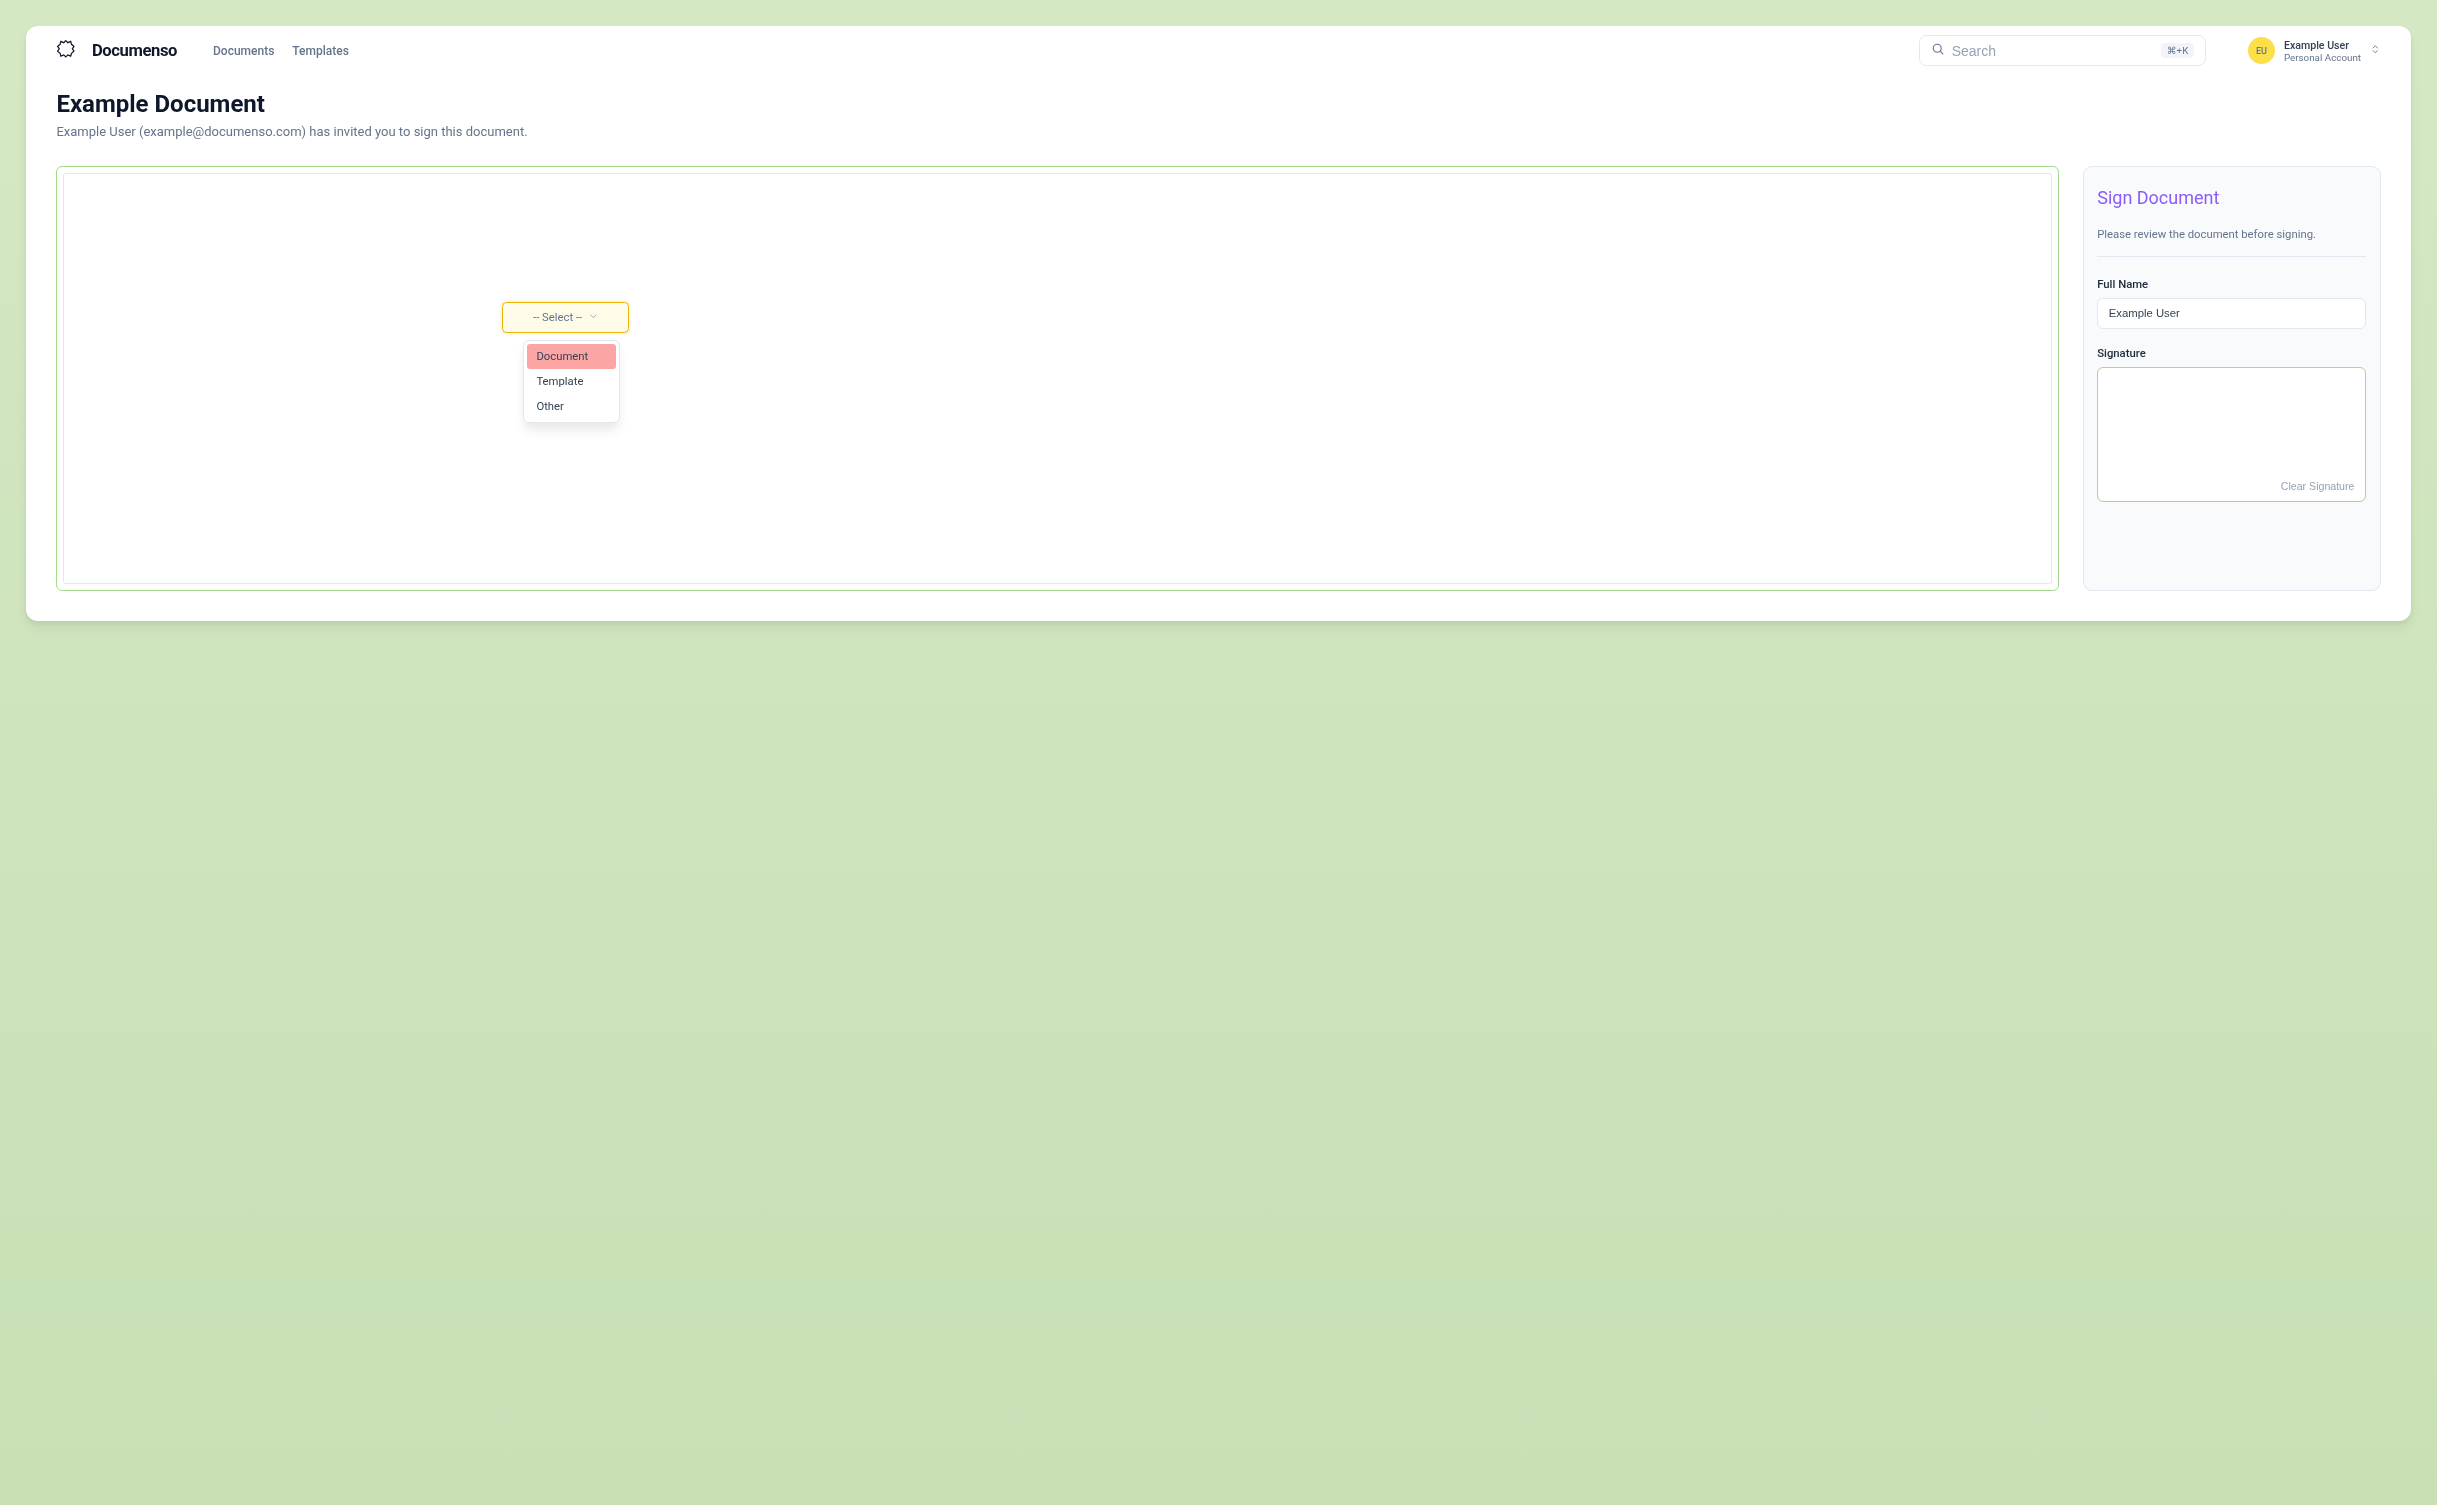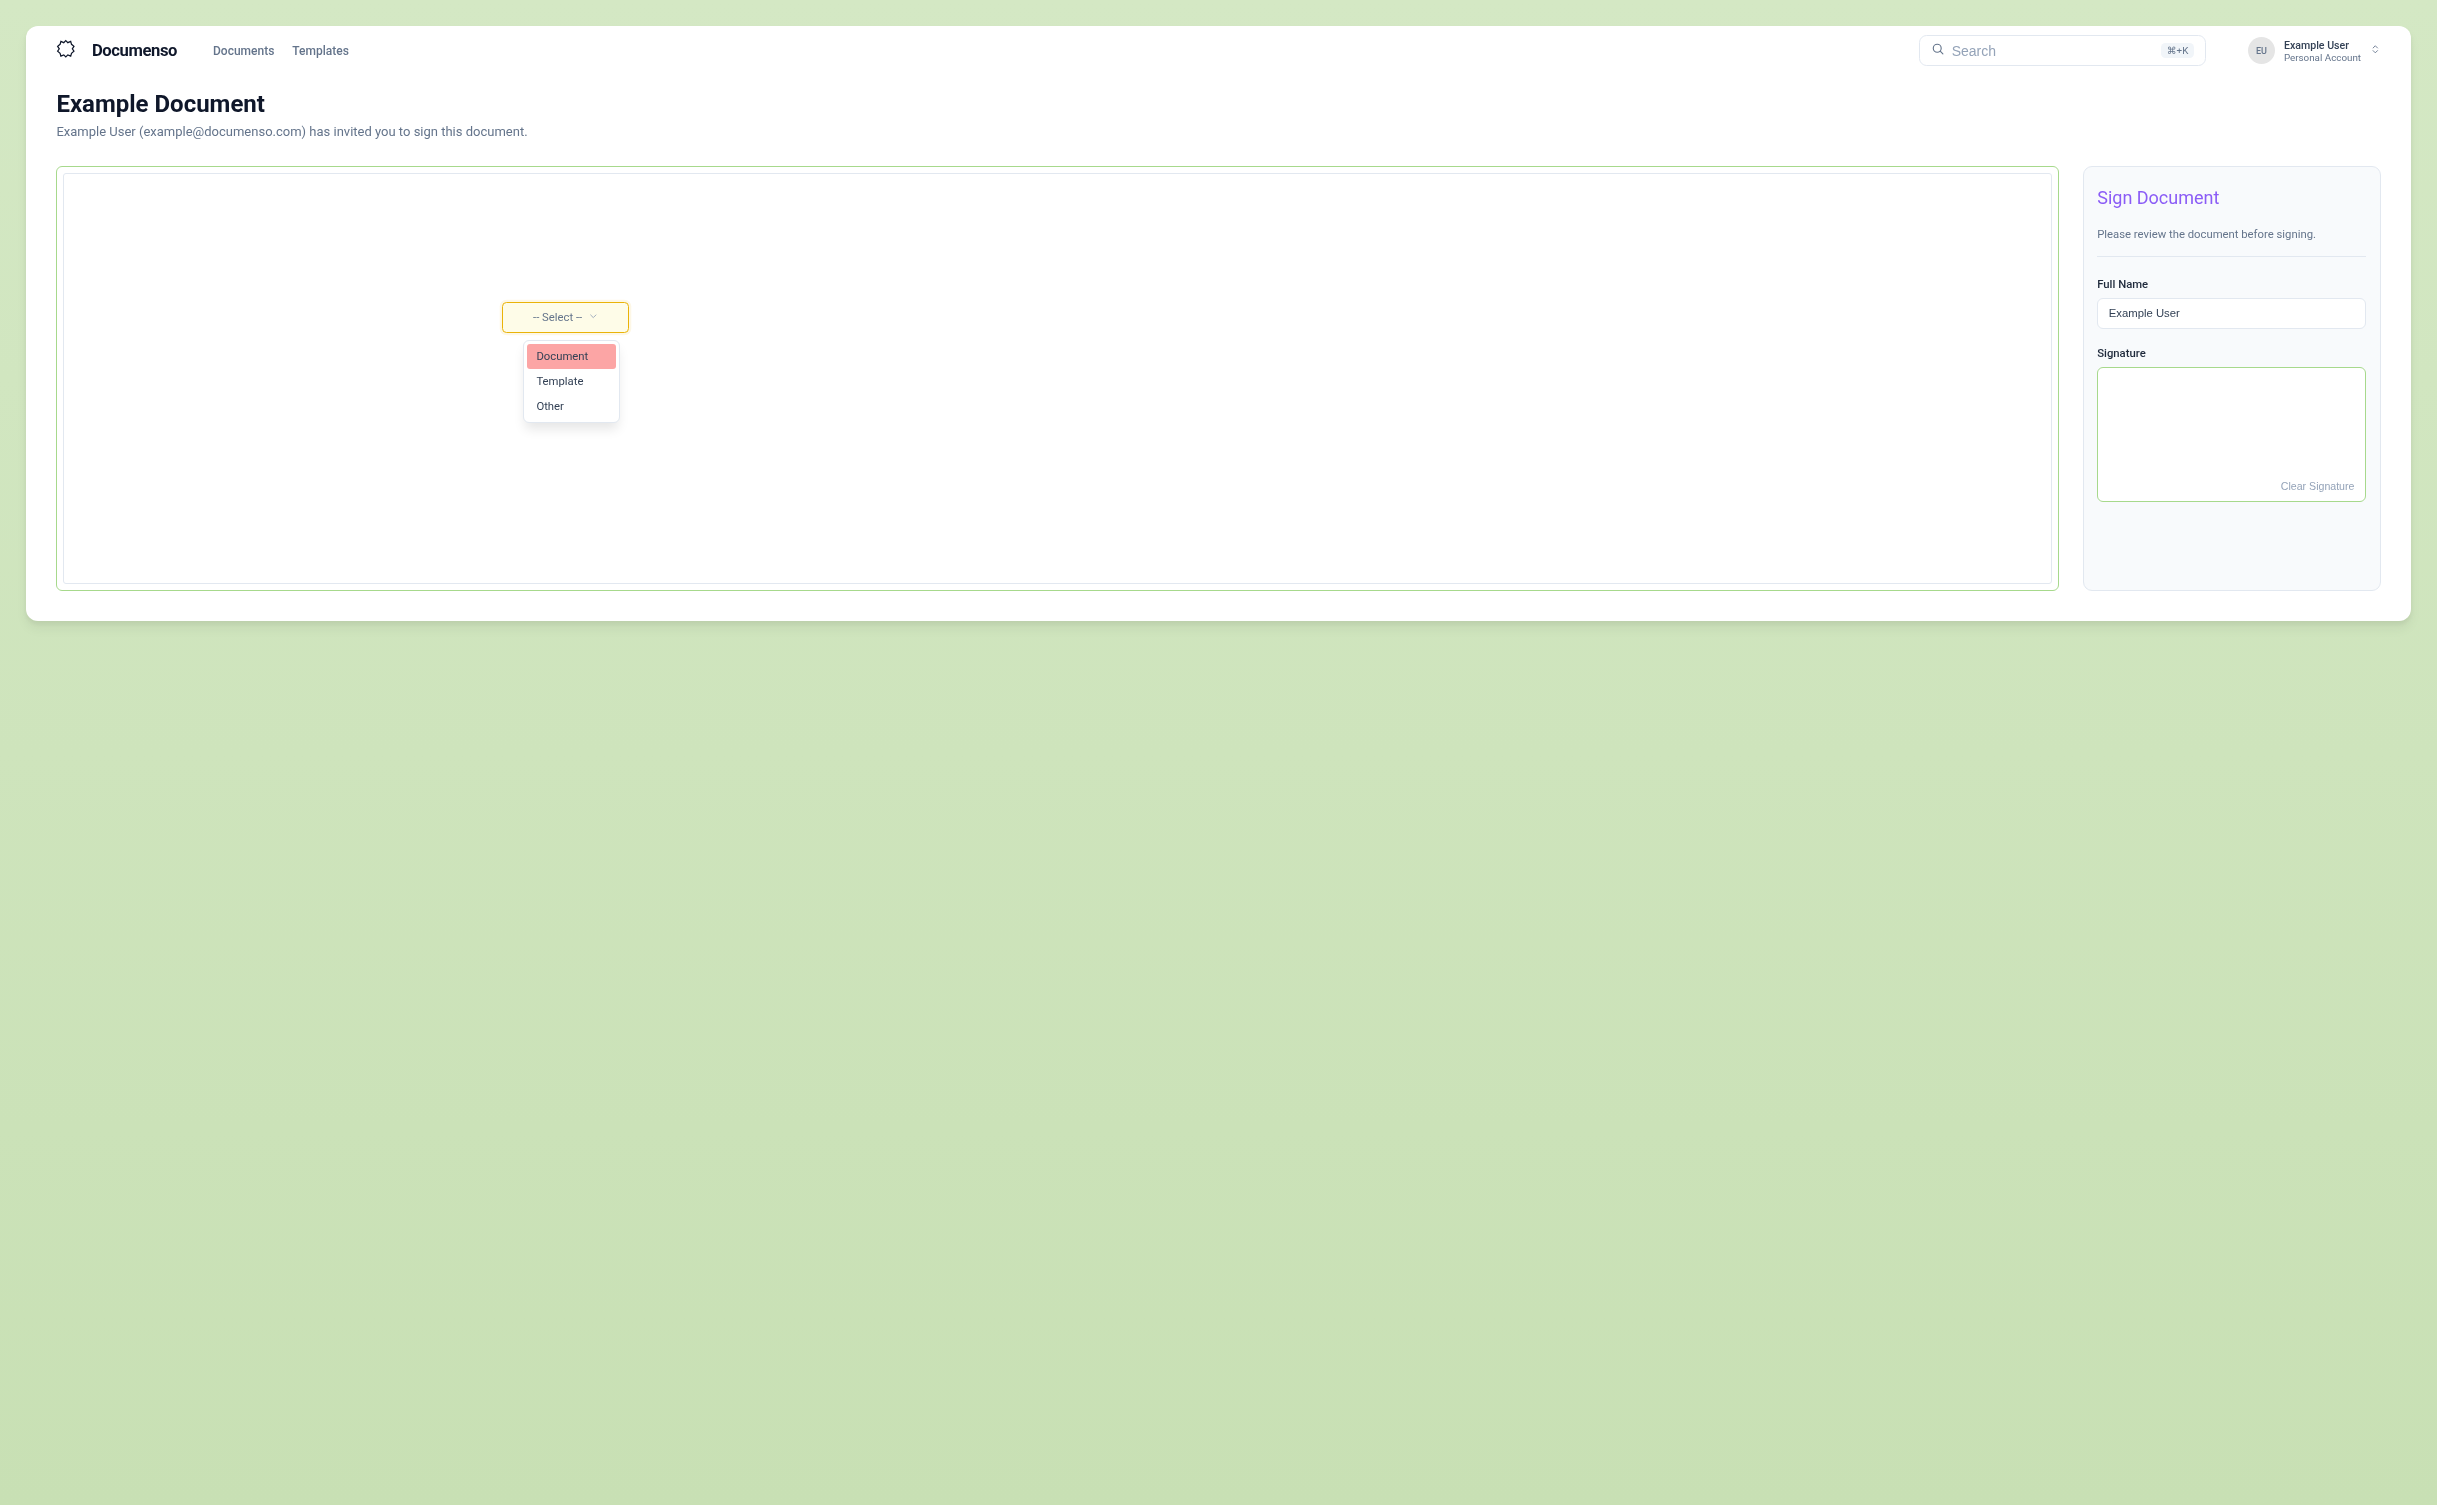--- a/index.html
+++ b/index.html
@@ -90,21 +90,21 @@
       display: flex;
       align-items: center;
       gap: 9px;
       margin-left: 30px;
       cursor: pointer;
     }
     .avatar {
       width: 27px;
       height: 27px;
       border-radius: 50%;
-      background: #e5e5e5;
+      background: #fde047;
       display: flex;
       align-items: center;
       justify-content: center;
       font-size: 9px;
       color: #64748b;
       font-weight: 500;
     }
     .user-text {
       display: flex;
       flex-direction: column;

